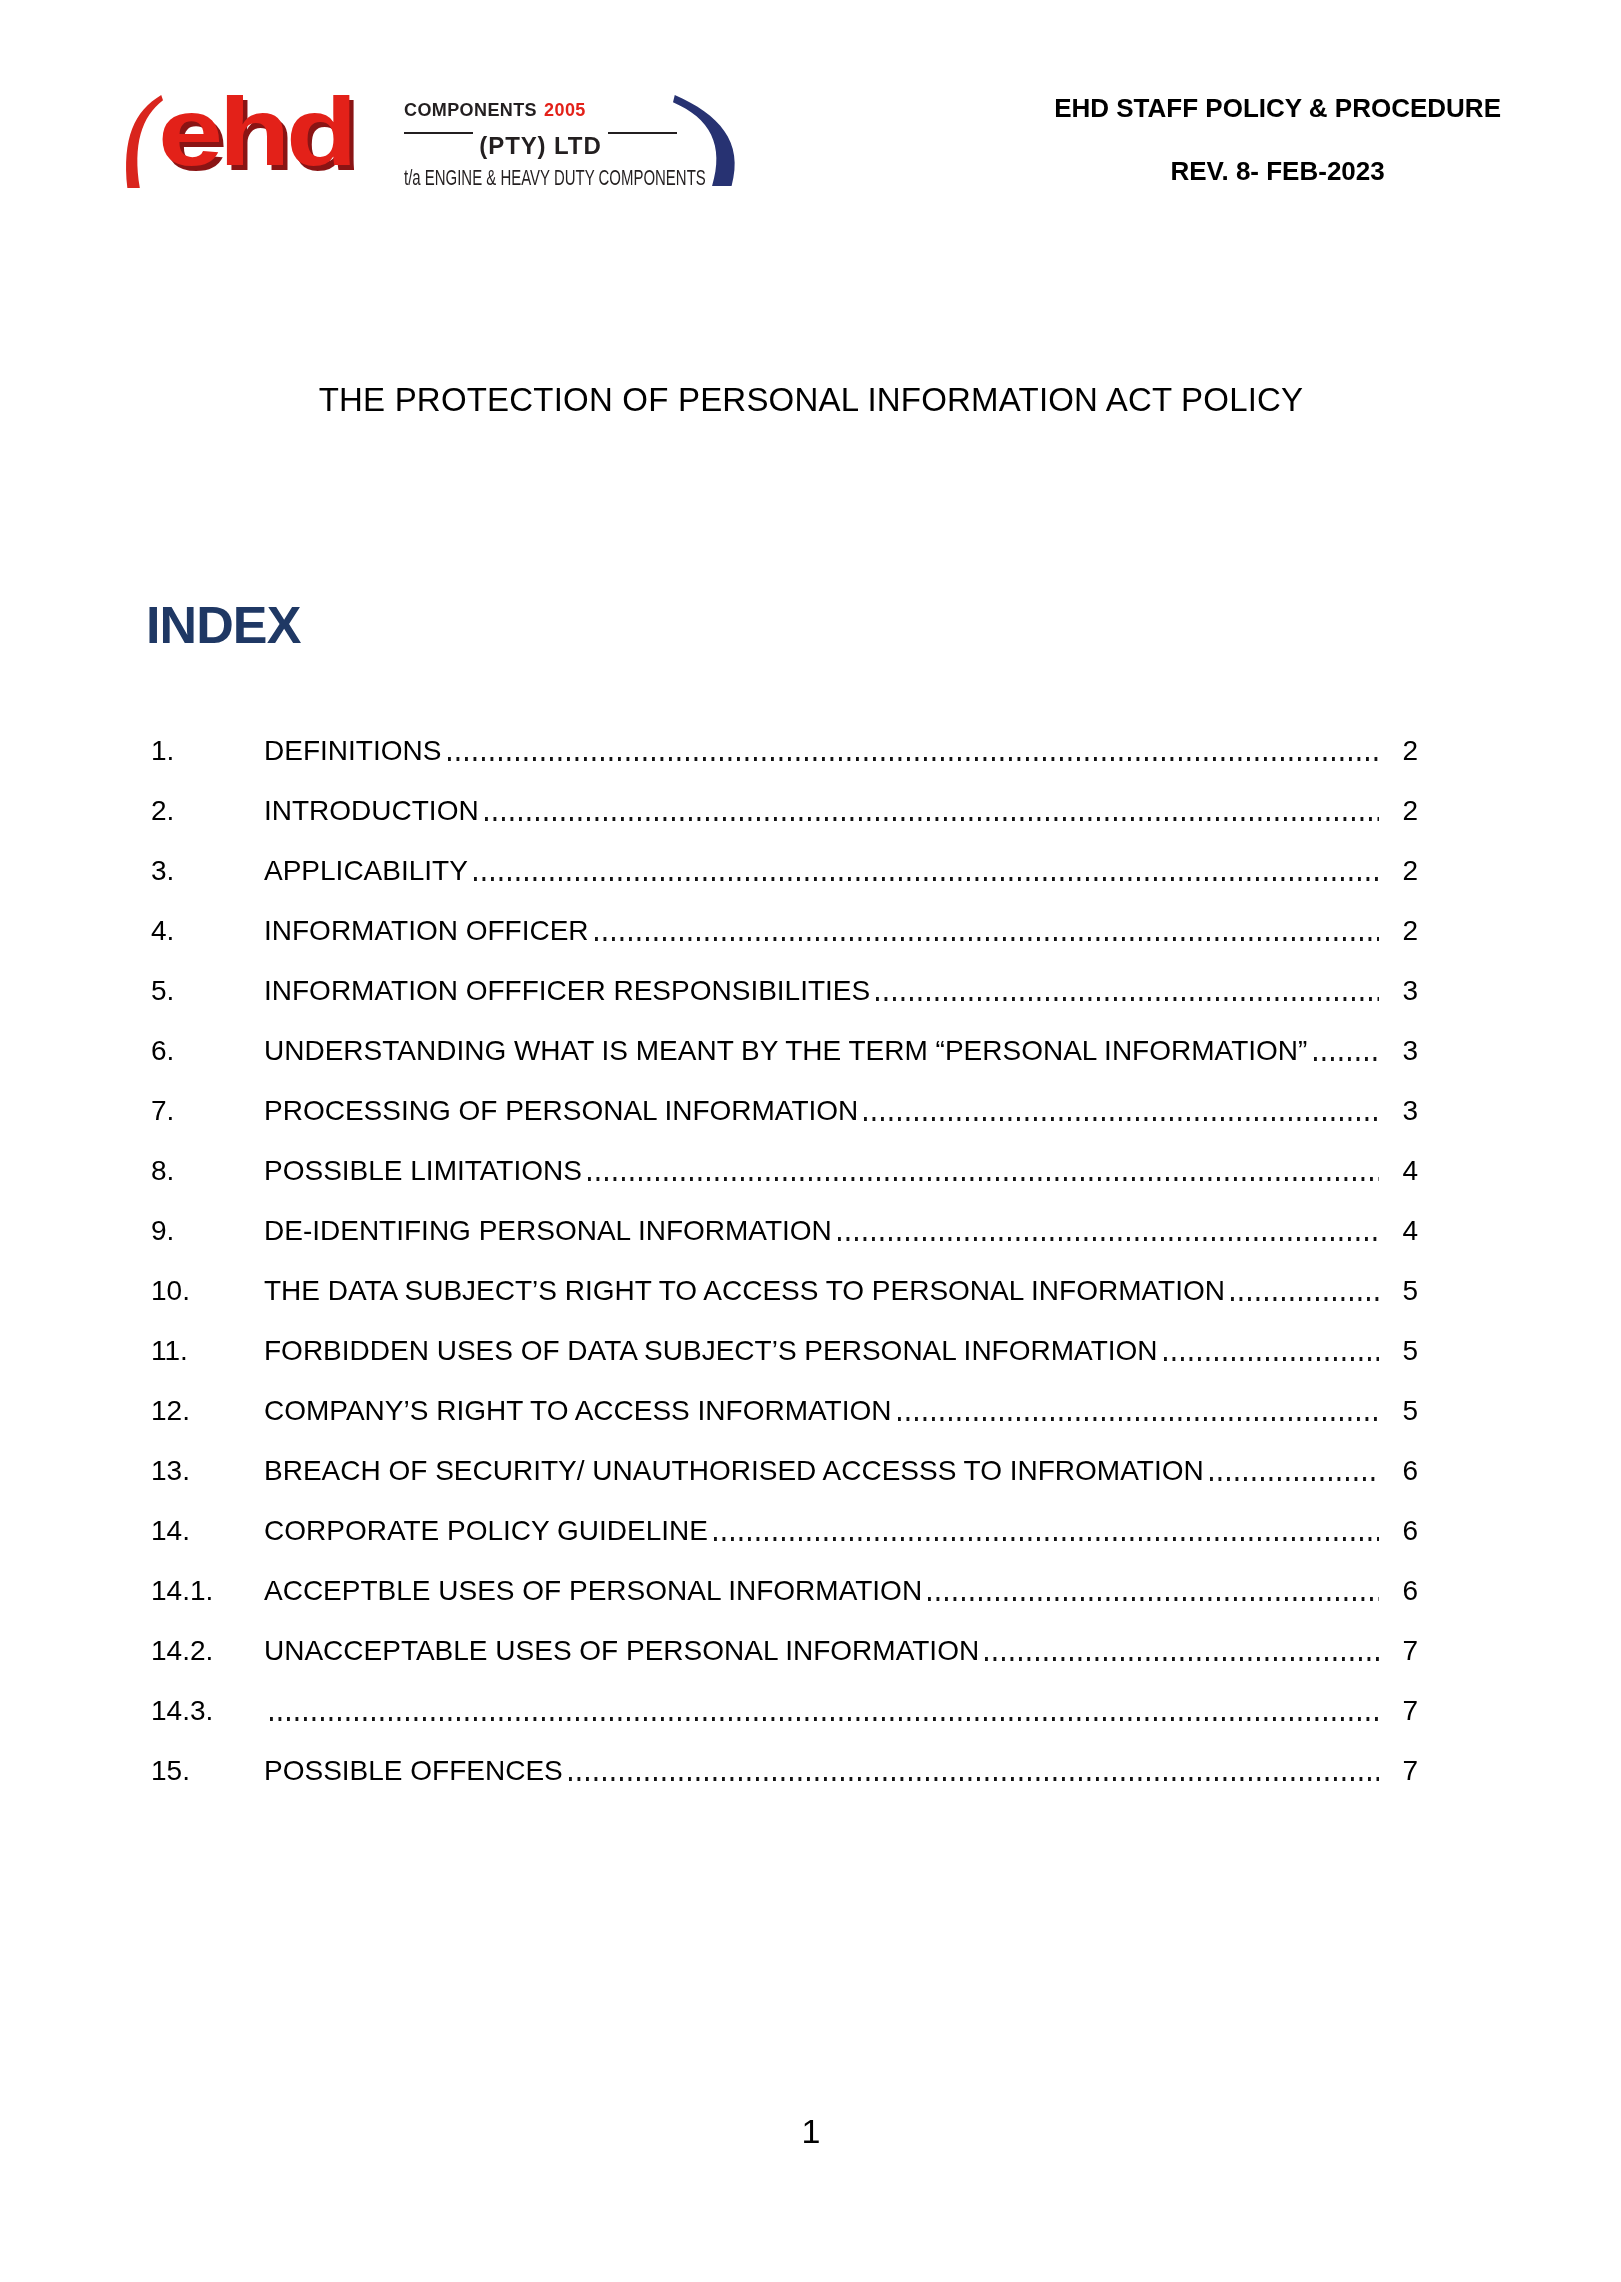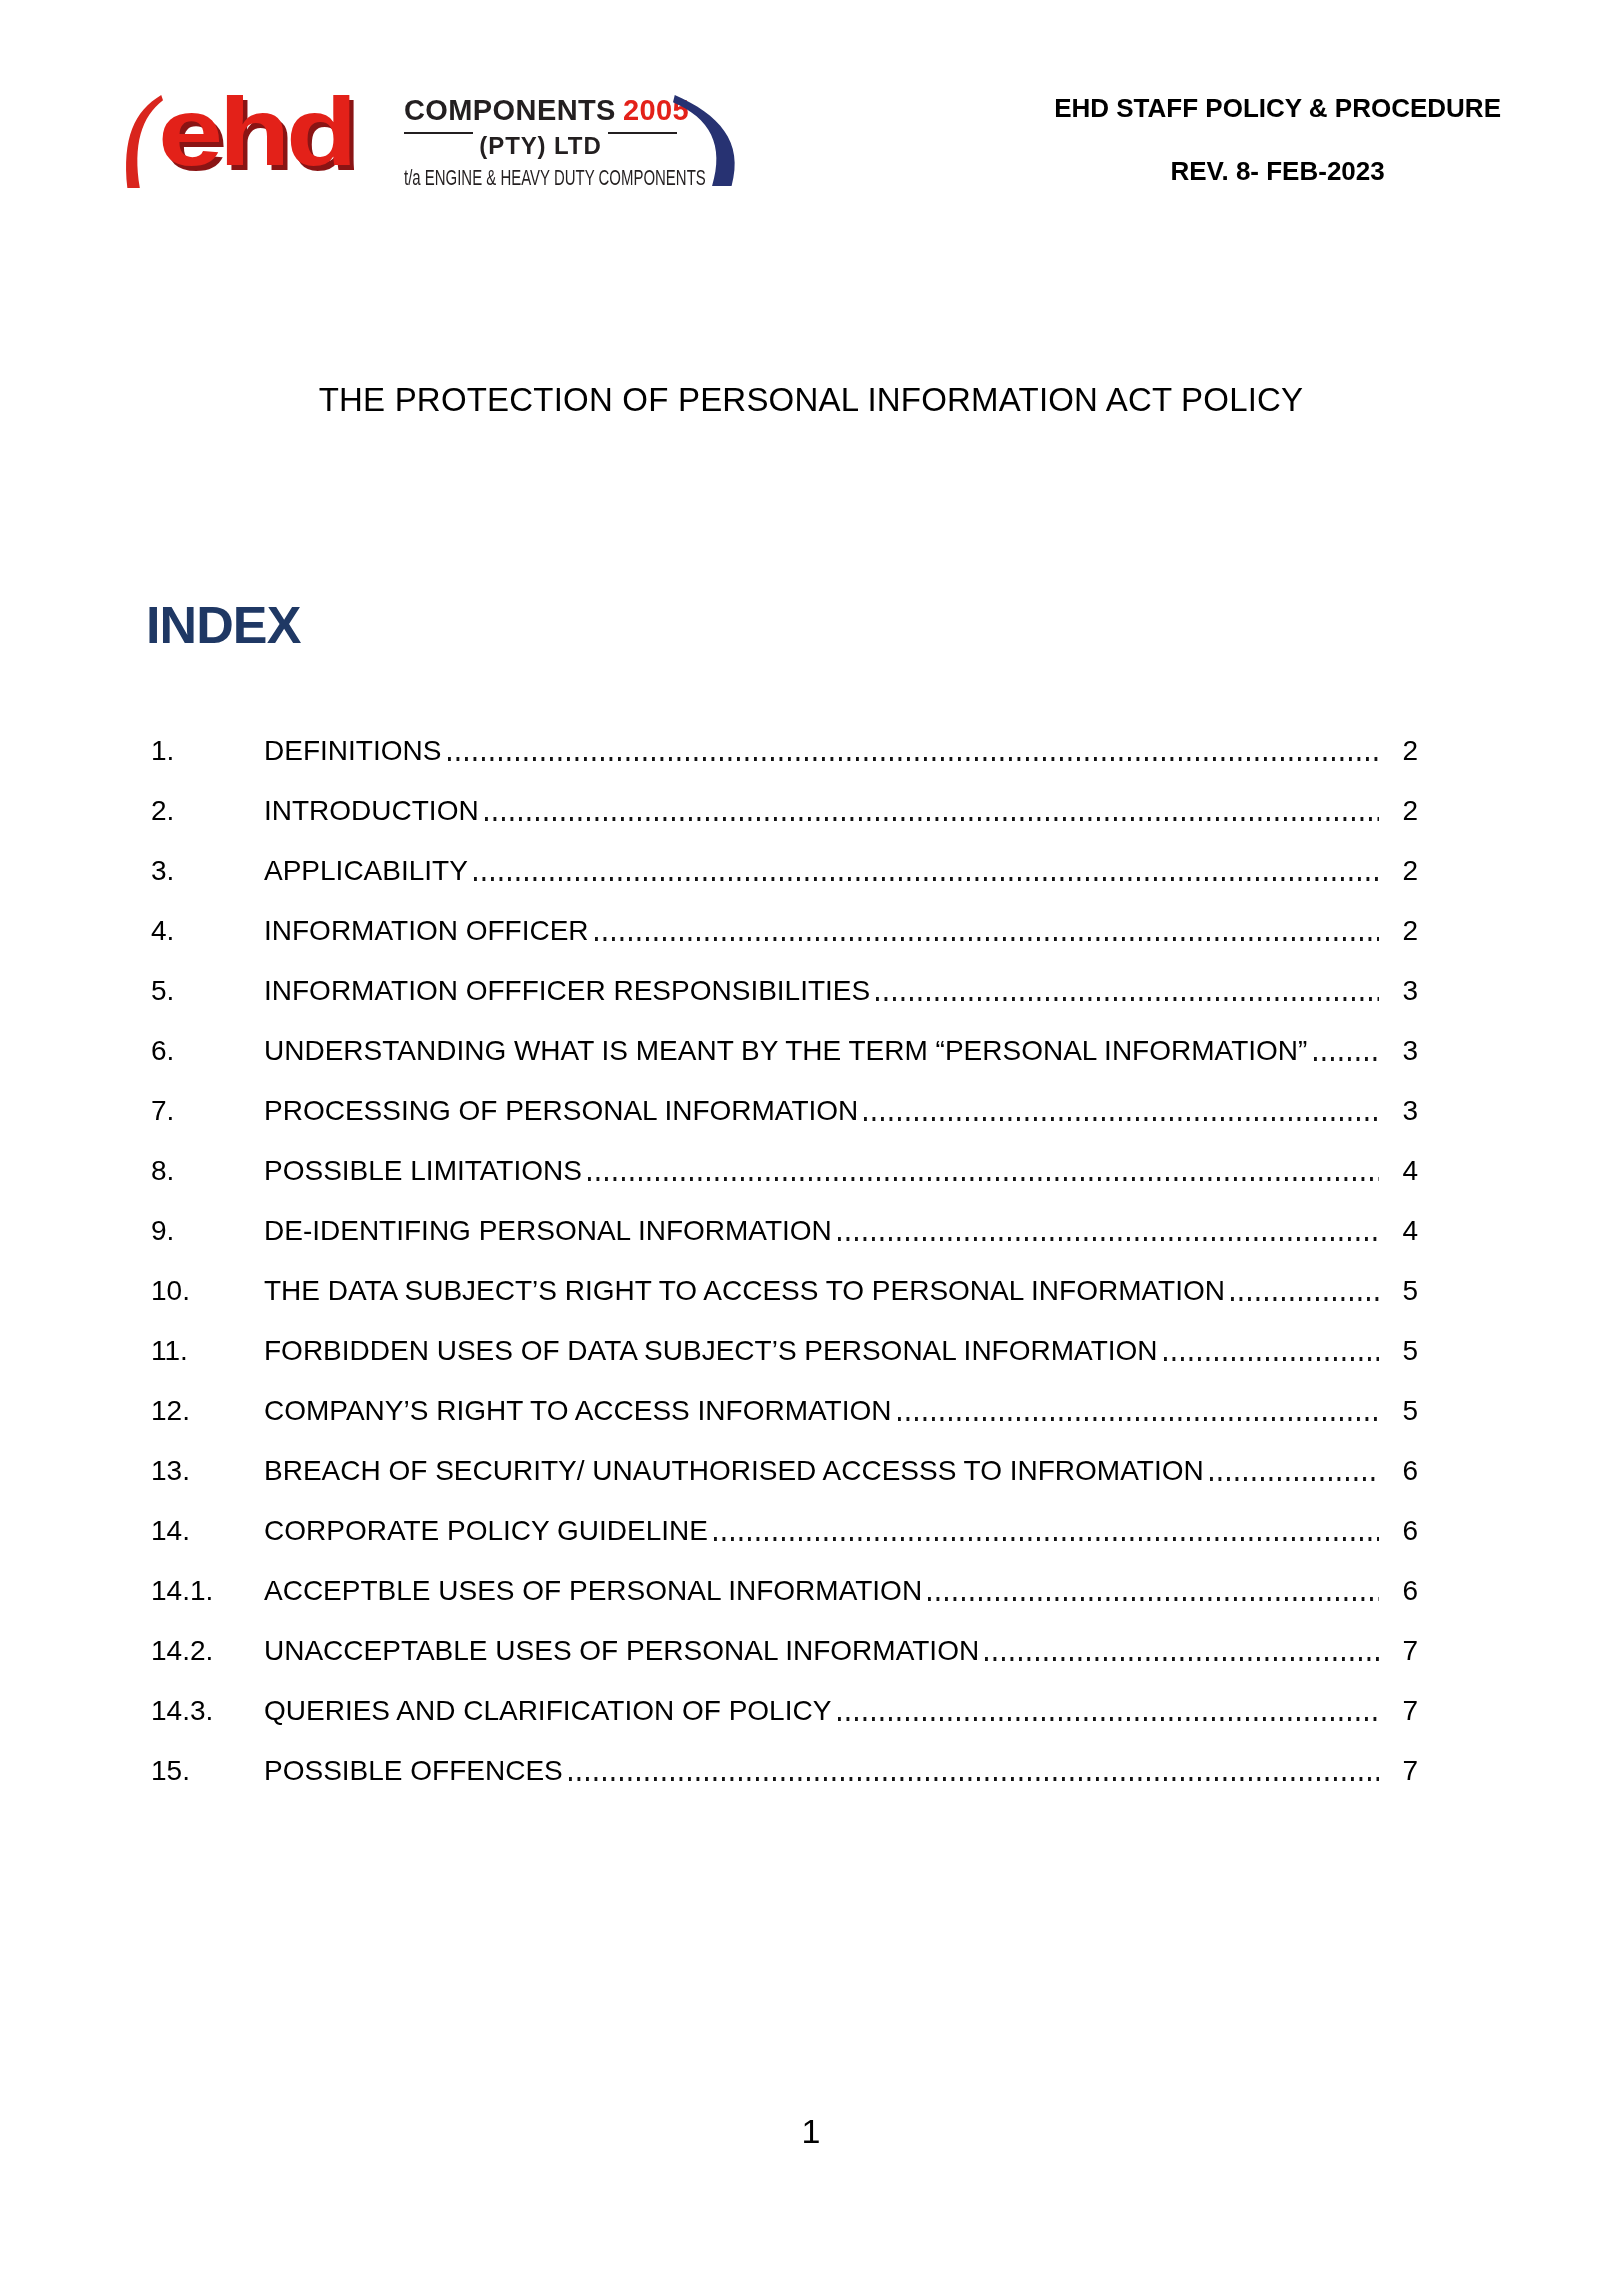--- a/index.html
+++ b/index.html
@@ -12,21 +12,21 @@
   .logo { position:absolute; left:119px; top:59px; width:634px; height:153px; }
   .swoosh-l { position:absolute; left:2.7px; top:36px; width:41px; height:93px; }
   .swoosh-r { position:absolute; left:554px; top:36px; width:71px; height:91px; }
   .ehd {
     position:absolute; left:39px; top:25px; font-size:96px; line-height:96px;
     font-weight:bold; color:#e32119; letter-spacing:-3.6px;
     transform:scaleX(1.22); transform-origin:left top;
     text-shadow:3.6px 4.5px 0 #8a1414;
   }
   .logo-stack { position:absolute; left:285px; top:37px; width:273px; }
-  .logo-row1 { font-weight:bold; font-size:29px; line-height:28.5px; color:#231f20; white-space:nowrap; letter-spacing:0.4px; }
+  .logo-row1 { font-weight:bold; font-size:18px; line-height:28.5px; color:#231f20; white-space:nowrap; letter-spacing:0.4px; }
   .logo-year { color:#e32119; margin-left:7.1px; }
   .logo-row2 { display:flex; align-items:flex-start; margin-top:7.1px; font-weight:bold; font-size:24px; line-height:27px; color:#231f20; }
   .logo-row2 .rule { flex:1 1 auto; border-top:2.7px solid #231f20; }
   .logo-pty { padding:0 6.2px; white-space:nowrap; letter-spacing:0.9px; }
   .logo-row3 { margin-top:6.2px; font-size:22px; line-height:25px; color:#231f20; white-space:nowrap;
                transform:scaleX(0.68); transform-origin:left top; }
 
   
   .hdr-right { position:absolute; top:93px; right:121px; text-align:center;
                font-weight:bold; font-size:26px; line-height:30px; }
@@ -183,21 +183,20 @@
       <span class="toc-page">6</span>
     </div>
       <div class="toc-row">
       <span class="toc-num">14.2.</span>
       <span class="toc-label">UNACCEPTABLE USES OF PERSONAL INFORMATION</span>
       <span class="toc-leader"></span>
       <span class="toc-page">7</span>
     </div>
       <div class="toc-row">
       <span class="toc-num">14.3.</span>
-      <span class="toc-label">QUERIES AND CLARIFICATION OF POLICY</span>
       <span class="toc-leader"></span>
       <span class="toc-page">7</span>
     </div>
       <div class="toc-row">
       <span class="toc-num">15.</span>
       <span class="toc-label">POSSIBLE OFFENCES</span>
       <span class="toc-leader"></span>
       <span class="toc-page">7</span>
     </div>
     </nav>

